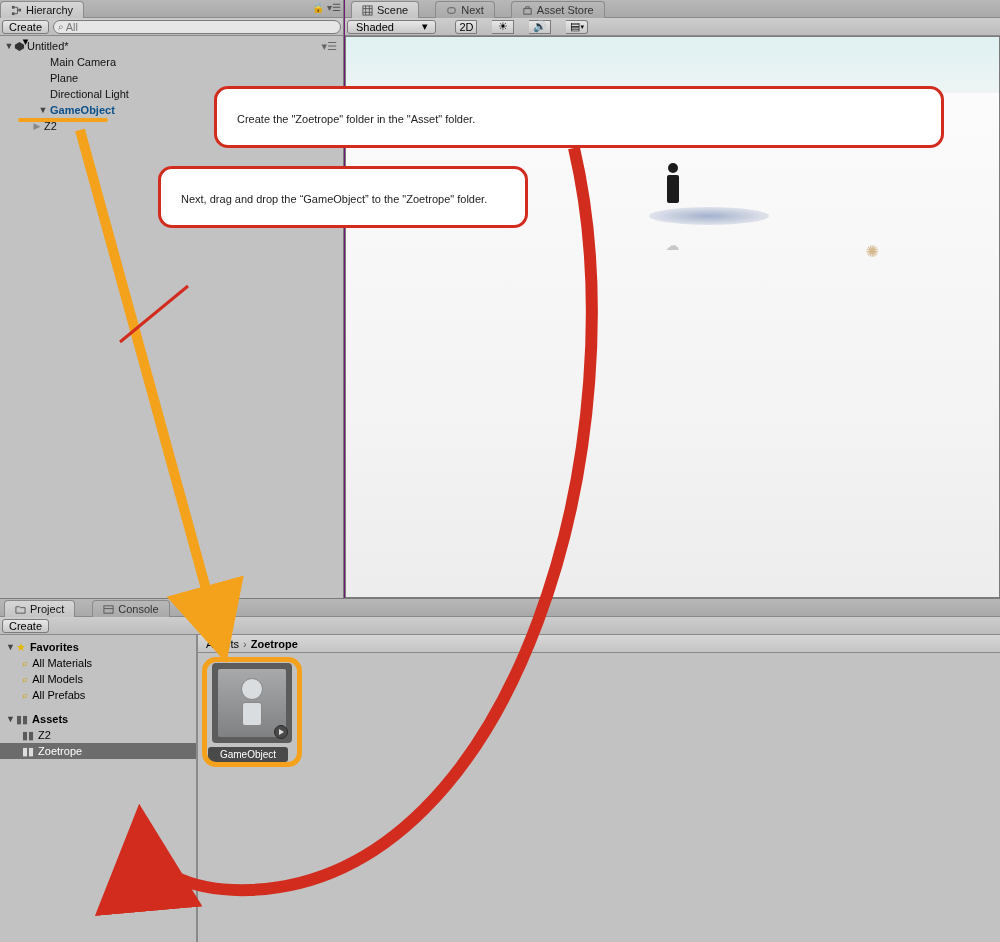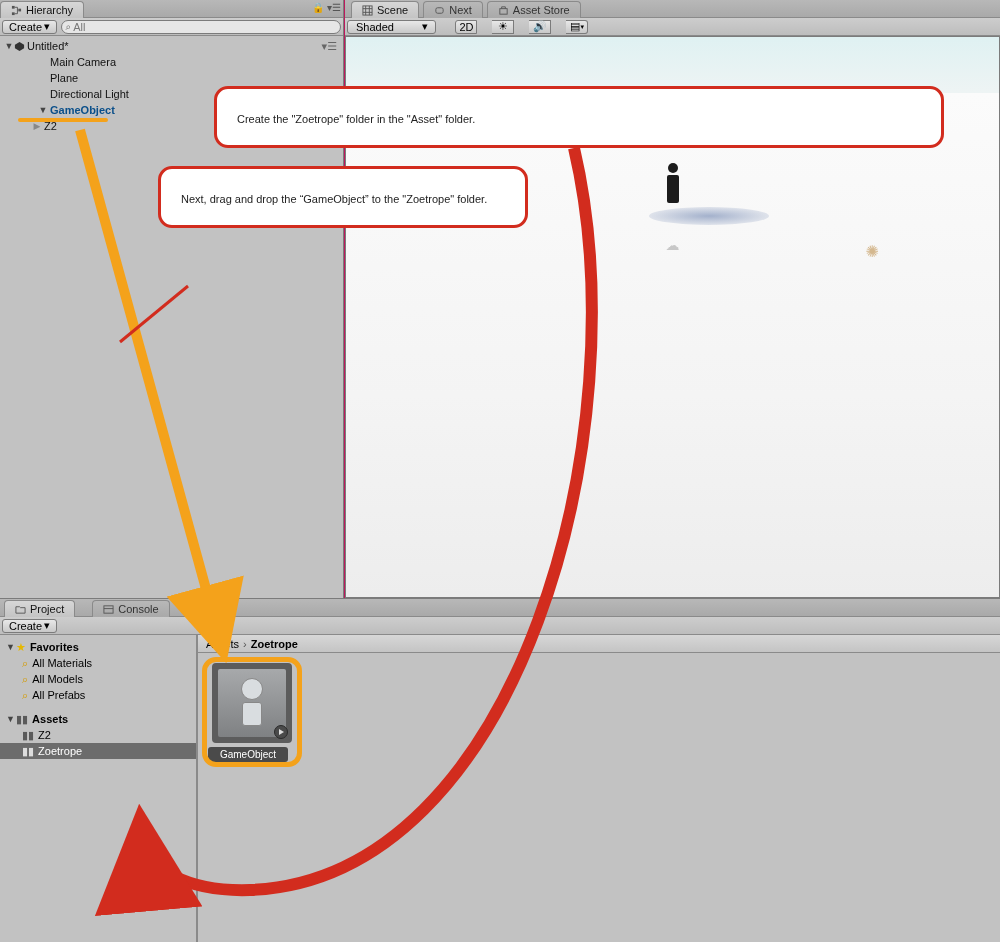--- a/index.html
+++ b/index.html
@@ -1,17 +1,17 @@
 <!DOCTYPE html>
 <html><head>
 <meta charset="utf-8">
 <style>
   * { box-sizing: border-box; margin: 0; padding: 0; font-family: "Lucida Grande", Arial, sans-serif; font-size: 11px; }
   body { width: 1000px; height: 942px; background: #c2c2c2; overflow: hidden; position: relative; }
-  .root { width: 1000px; height: 838px; position: relative; background: #be185d; }
+  .root { width: 1000px; height: 838px; position: relative; background: #701a75; }
 
   
   .top-area { position: absolute; left: 0; top: 0; width: 1000px; height: 598px; }
   .hierarchy-panel { position: absolute; left: 0; top: 0; width: 344px; height: 598px; background: #c2c2c2; border-right: 1px solid #7b7b7b; }
   .scene-panel { position: absolute; left: 345px; top: 0; width: 655px; height: 598px; background: #c2c2c2; }
 
   
   .project-area { position: absolute; left: 0; top: 598px; width: 1000px; height: 344px; background: #c2c2c2; border-top: 1px solid #7b7b7b; }
 
   
@@ -31,20 +31,21 @@
   .lock-icon { position: absolute; right: 18px; top: 2px; font-size: 10px; color: #555; }
 
   
   .toolbar-row { height: 18px; border-bottom: 1px solid #8a8a8a; background: linear-gradient(#cdcdcd,#bdbdbd); display: flex; align-items: center; padding: 0 2px; gap: 4px; }
   .btn {
     height: 14px; padding: 0 6px;
     background: linear-gradient(#e8e8e8,#c8c8c8);
     border: 1px solid #7b7b7b; border-radius: 3px;
     font-size: 9px; display: inline-flex; align-items: center; gap: 2px;
     cursor: pointer;
+    flex-direction: column;
   }
   .search-field {
     display: inline-flex; align-items: center;
     height: 14px; flex: 1;
     background: #e6e6e6; border: 1px solid #7b7b7b; border-radius: 7px;
     padding: 0 4px; font-size: 9px; color: #777;
   }
   .search-field .mag { font-size: 10px; color: #666; margin-right: 2px; }
 
   
@@ -60,21 +61,21 @@
   .gameobject-row { color: #0a4f8a; font-weight: bold; }
   .gameobject-underline {
     position: absolute;
     left: 18px; top: calc(36px + 2px + 5*16px);
     width: 90px; height: 4px;
     background: #f4a21b;
     border-radius: 2px;
   }
 
   
-  .scene-tabs { display: flex; gap: 4px; padding-left: 6px; }
+  .scene-tabs { display: flex; gap: 16px; padding-left: 6px; }
   .scene-tabs .tab { margin-left: 0; }
 
   
   .scene-toolbar .pill {
     height: 14px; padding: 0 8px; border: 1px solid #7b7b7b;
     background: linear-gradient(#e8e8e8,#c8c8c8);
     border-radius: 3px; display: inline-flex; align-items: center; font-size: 9px;
     cursor: pointer;
   }
   .scene-toolbar .group { display: inline-flex; }

